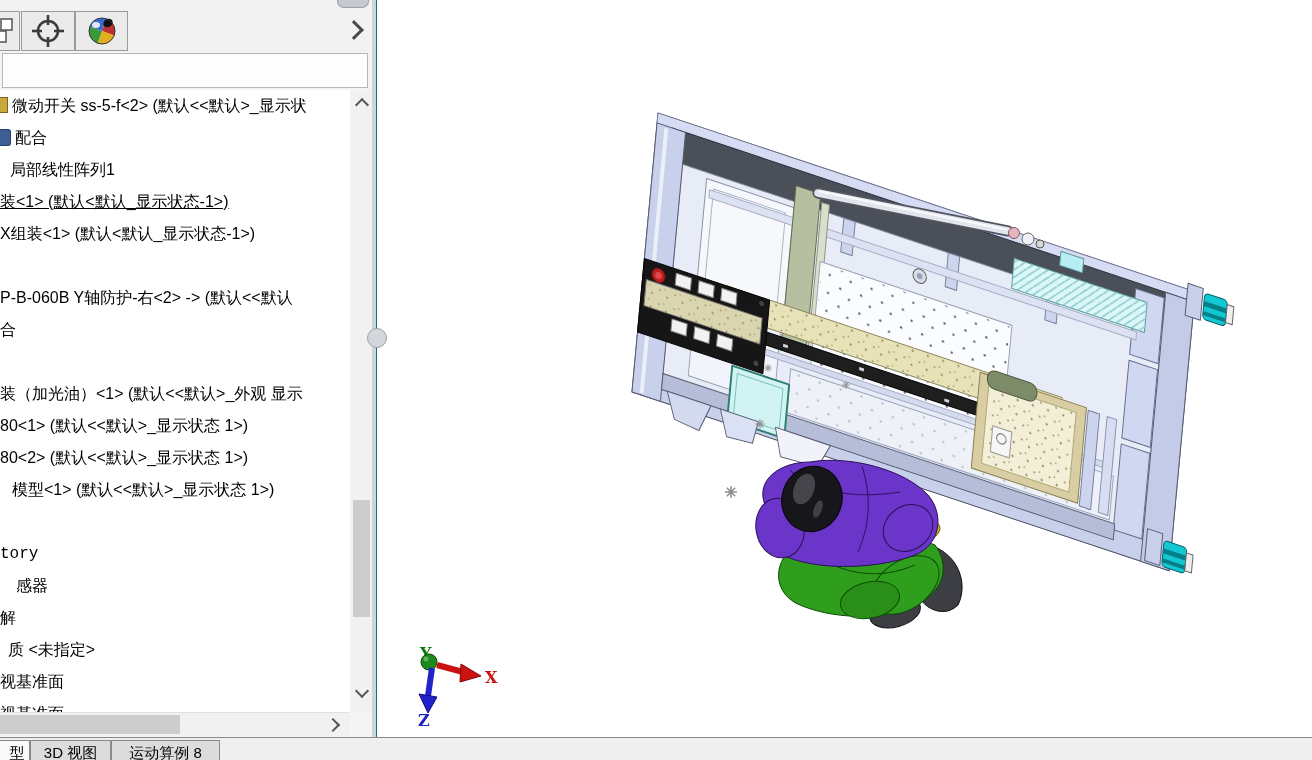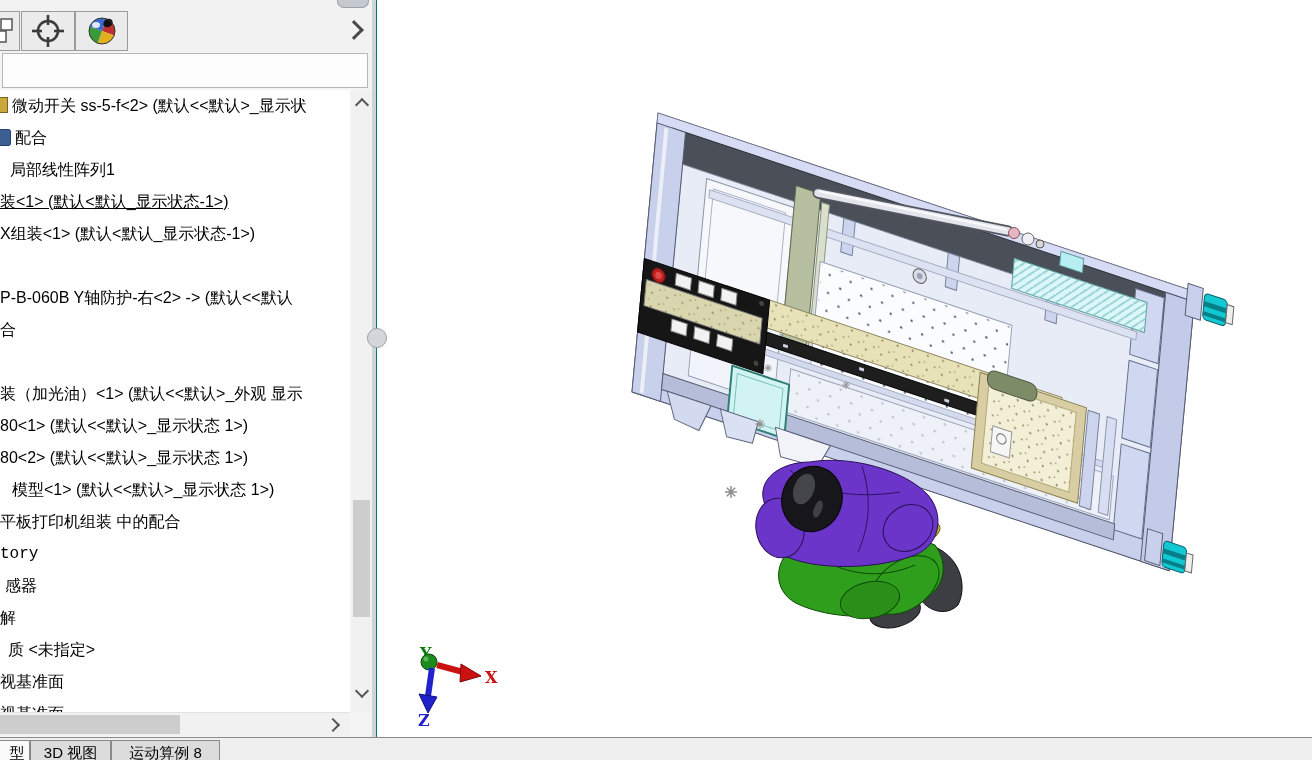--- a/index.html
+++ b/index.html
@@ -254,23 +254,22 @@
       <div class="tree-row" style="top: 32px; left: 0px;"><span class="frag frag-mates"></span><span>配合</span></div>
       <div class="tree-row" style="top: 64px; left: 10px;"><span>局部线性阵列1</span></div>
       <div class="tree-row" style="top: 96px; left: 0px; text-decoration: underline;"><span>装&lt;1&gt; (默认&lt;默认_显示状态-1&gt;)</span></div>
       <div class="tree-row" style="top: 128px; left: 0px;"><span>X组装&lt;1&gt; (默认&lt;默认_显示状态-1&gt;)</span></div>
       <div class="tree-row" style="top: 192px; left: 0px;"><span>P-B-060B Y轴防护-右&lt;2&gt; -&gt; (默认&lt;&lt;默认</span></div>
       <div class="tree-row" style="top: 224px; left: 0px;"><span>合</span></div>
       <div class="tree-row" style="top: 288px; left: 0px; text-align: center;"><span>装（加光油）&lt;1&gt; (默认&lt;&lt;默认&gt;_外观 显示</span></div>
       <div class="tree-row" style="top: 320px; left: 0px;"><span>80&lt;1&gt; (默认&lt;&lt;默认&gt;_显示状态 1&gt;)</span></div>
       <div class="tree-row" style="top: 352px; left: 0px;"><span>80&lt;2&gt; (默认&lt;&lt;默认&gt;_显示状态 1&gt;)</span></div>
       <div class="tree-row" style="top: 384px; left: 12px;"><span>模型&lt;1&gt; (默认&lt;&lt;默认&gt;_显示状态 1&gt;)</span></div>
-      <div class="tree-row" style="top: 416px; left: 0px;"><span>平板打印机组装 中的配合</span></div>
       <div class="tree-row" style="top: 448px; left: 0px; font-family: Liberation Mono, monospace;"><span>tory</span></div>
-      <div class="tree-row" style="top: 480px; left: 5px;"><span>感器</span></div>
+      <div class="tree-row" style="top: 480px; left: 16px;"><span>感器</span></div>
       <div class="tree-row" style="top: 512px; left: 0px;"><span>解</span></div>
       <div class="tree-row" style="top: 544px; left: 8px;"><span>质 &lt;未指定&gt;</span></div>
       <div class="tree-row" style="top: 576px; left: 0px;"><span>视基准面</span></div>
       <div class="tree-row" style="top: 608px; left: 0px;"><span>视基准面</span></div>
     </div>
 
   <div id="vscroll">
     <div class="chev up"></div>
     <div id="vthumb"></div>
     <div class="chev down"></div>

